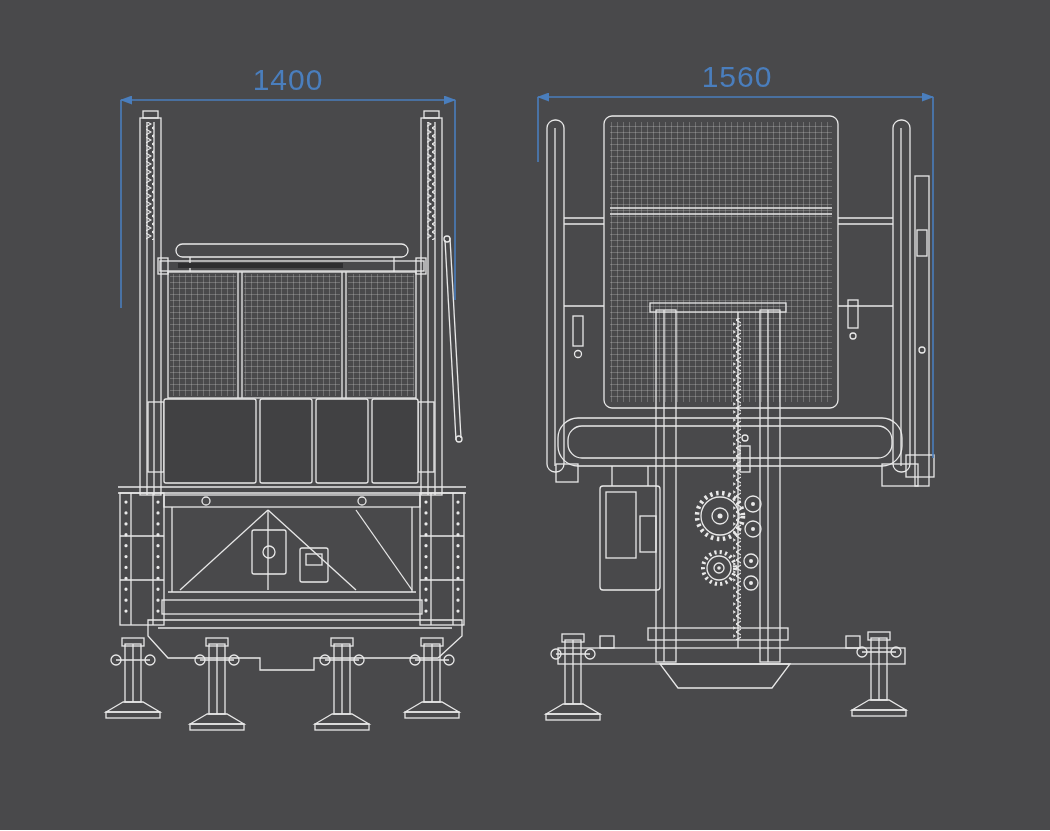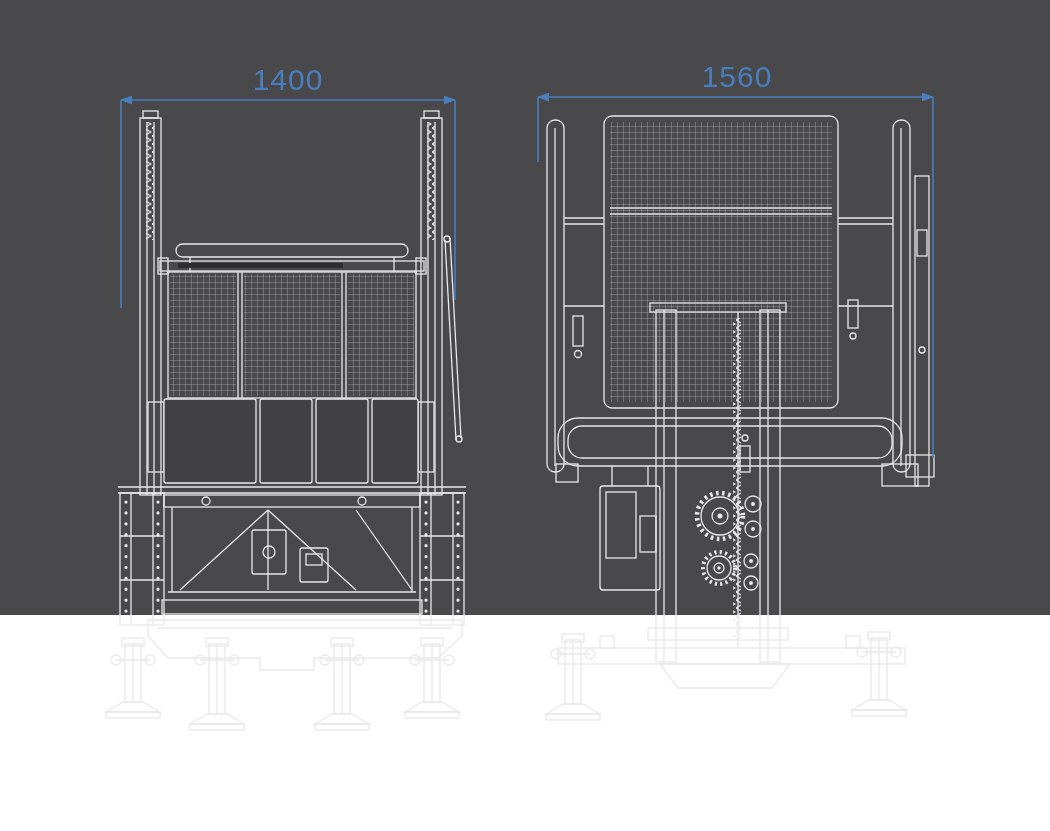--- a/index.html
+++ b/index.html
@@ -1,17 +1,17 @@
 <!DOCTYPE html>
 <html><head>
 <meta charset="utf-8">
 <style>
   html,body{margin:0;padding:0;background:#ffffff;}
   .page{position:relative;width:1050px;height:831px;background:#ffffff;overflow:hidden;font-family:"Liberation Sans",sans-serif;}
-  .canvas{position:absolute;left:0;top:0;width:1050px;height:615px;background:#49494b;}
+  .canvas{position:absolute;left:0;top:0;width:1050px;height:830px;background:#49494b;}
   svg{display:block;}
   .dim-text{font-family:"Liberation Sans",sans-serif;font-size:30px;letter-spacing:1px;}
 </style>
 </head>
 <body>
 
 <div class="page">
   <div class="canvas">
     <svg width="1050" height="802" viewBox="0 0 1050 802">
       <defs>

